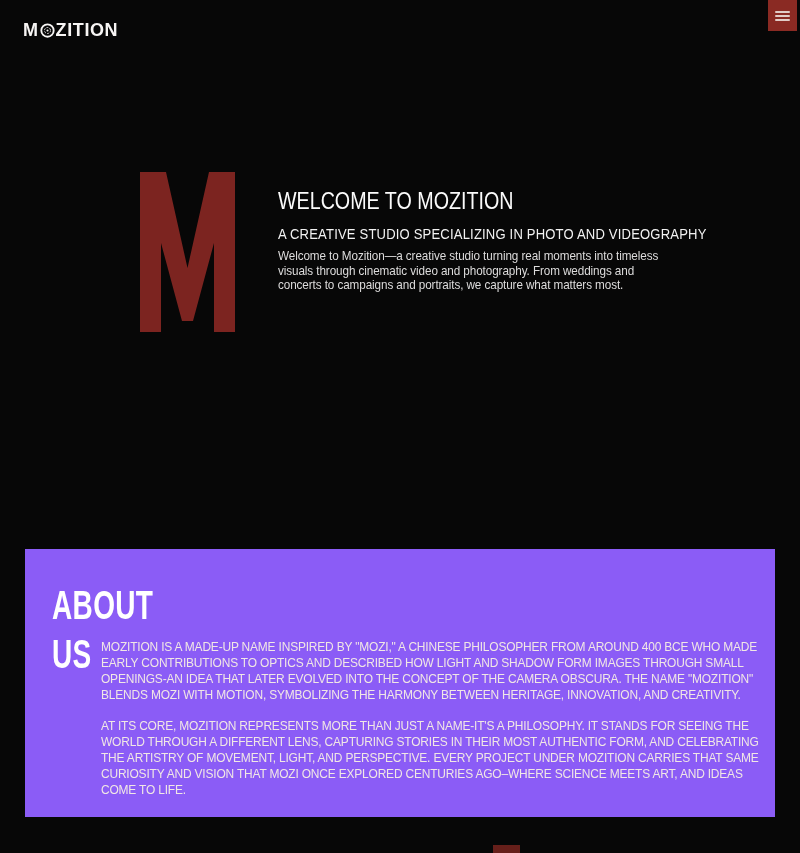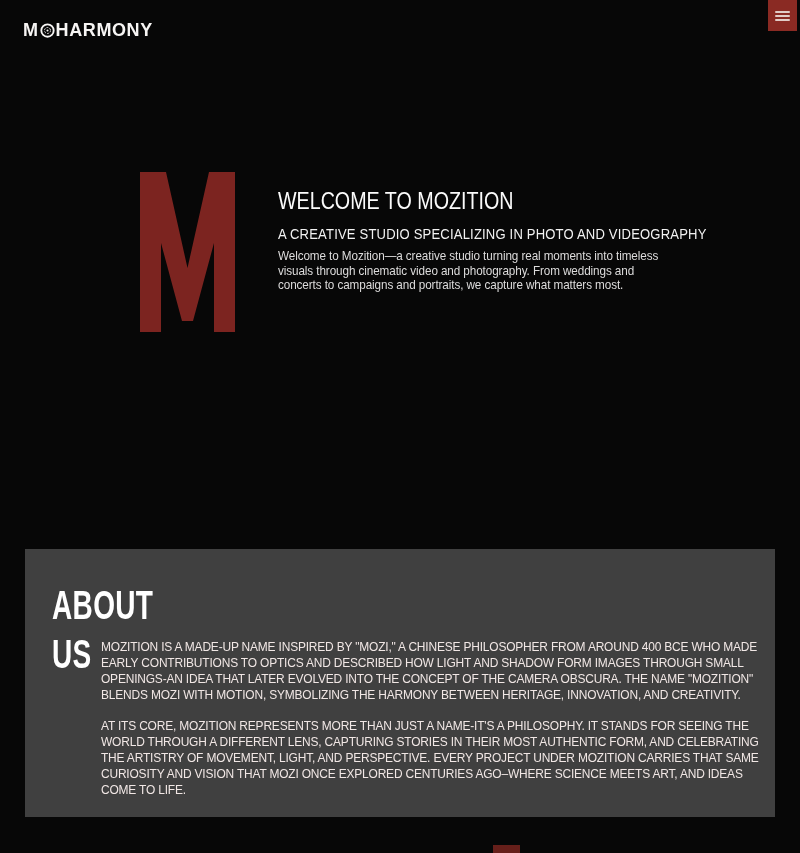--- a/index.html
+++ b/index.html
@@ -42,21 +42,21 @@
   }
   .hero-desc {
     margin-top:7px; width:440px; font-size:13px; line-height:14.5px;
     color:#dddcdc; letter-spacing:-.1px;
     transform:scaleX(.9); transform-origin:left top;
   }
 
   
   .about {
     position:absolute; left:25px; top:549px; width:750px; height:268px;
-    background:#404040;
+    background:#8b5cf6;
   }
   .about-h1, .about-h2 {
     position:absolute; left:27px; font-size:40px; line-height:40px; font-weight:700;
     color:#ffffff; letter-spacing:.5px;
     transform:scaleX(.7); transform-origin:left top; white-space:nowrap;
   }
   .about-h1 { top:36px; }
   .about-h2 { top:85px; }
   .about-body {
     position:absolute; left:76px; top:90px; width:726px;
@@ -77,21 +77,21 @@
 
 <div class="page">
 
   <a class="logo">
     <span>M</span>
     <svg class="lens" viewBox="0 0 16 16" aria-hidden="true">
       <circle cx="8" cy="8" r="6.6" fill="none" stroke="#f7f5f4" stroke-width="2"></circle>
       <circle cx="8" cy="8" r="3.2" fill="none" stroke="#f7f5f4" stroke-width="1" stroke-dasharray="2 1.4"></circle>
       <circle cx="8" cy="8" r="1.1" fill="#f7f5f4"></circle>
     </svg>
-    <span>HARMONY</span>
+    <span>ZITION</span>
   </a>
 
   <button class="menu-btn" aria-label="hamburger-menu-icon">
     <span class="menu-icon">
       <span class="bar"></span>
       <span class="bar"></span>
       <span class="bar"></span>
     </span>
   </button>
 

